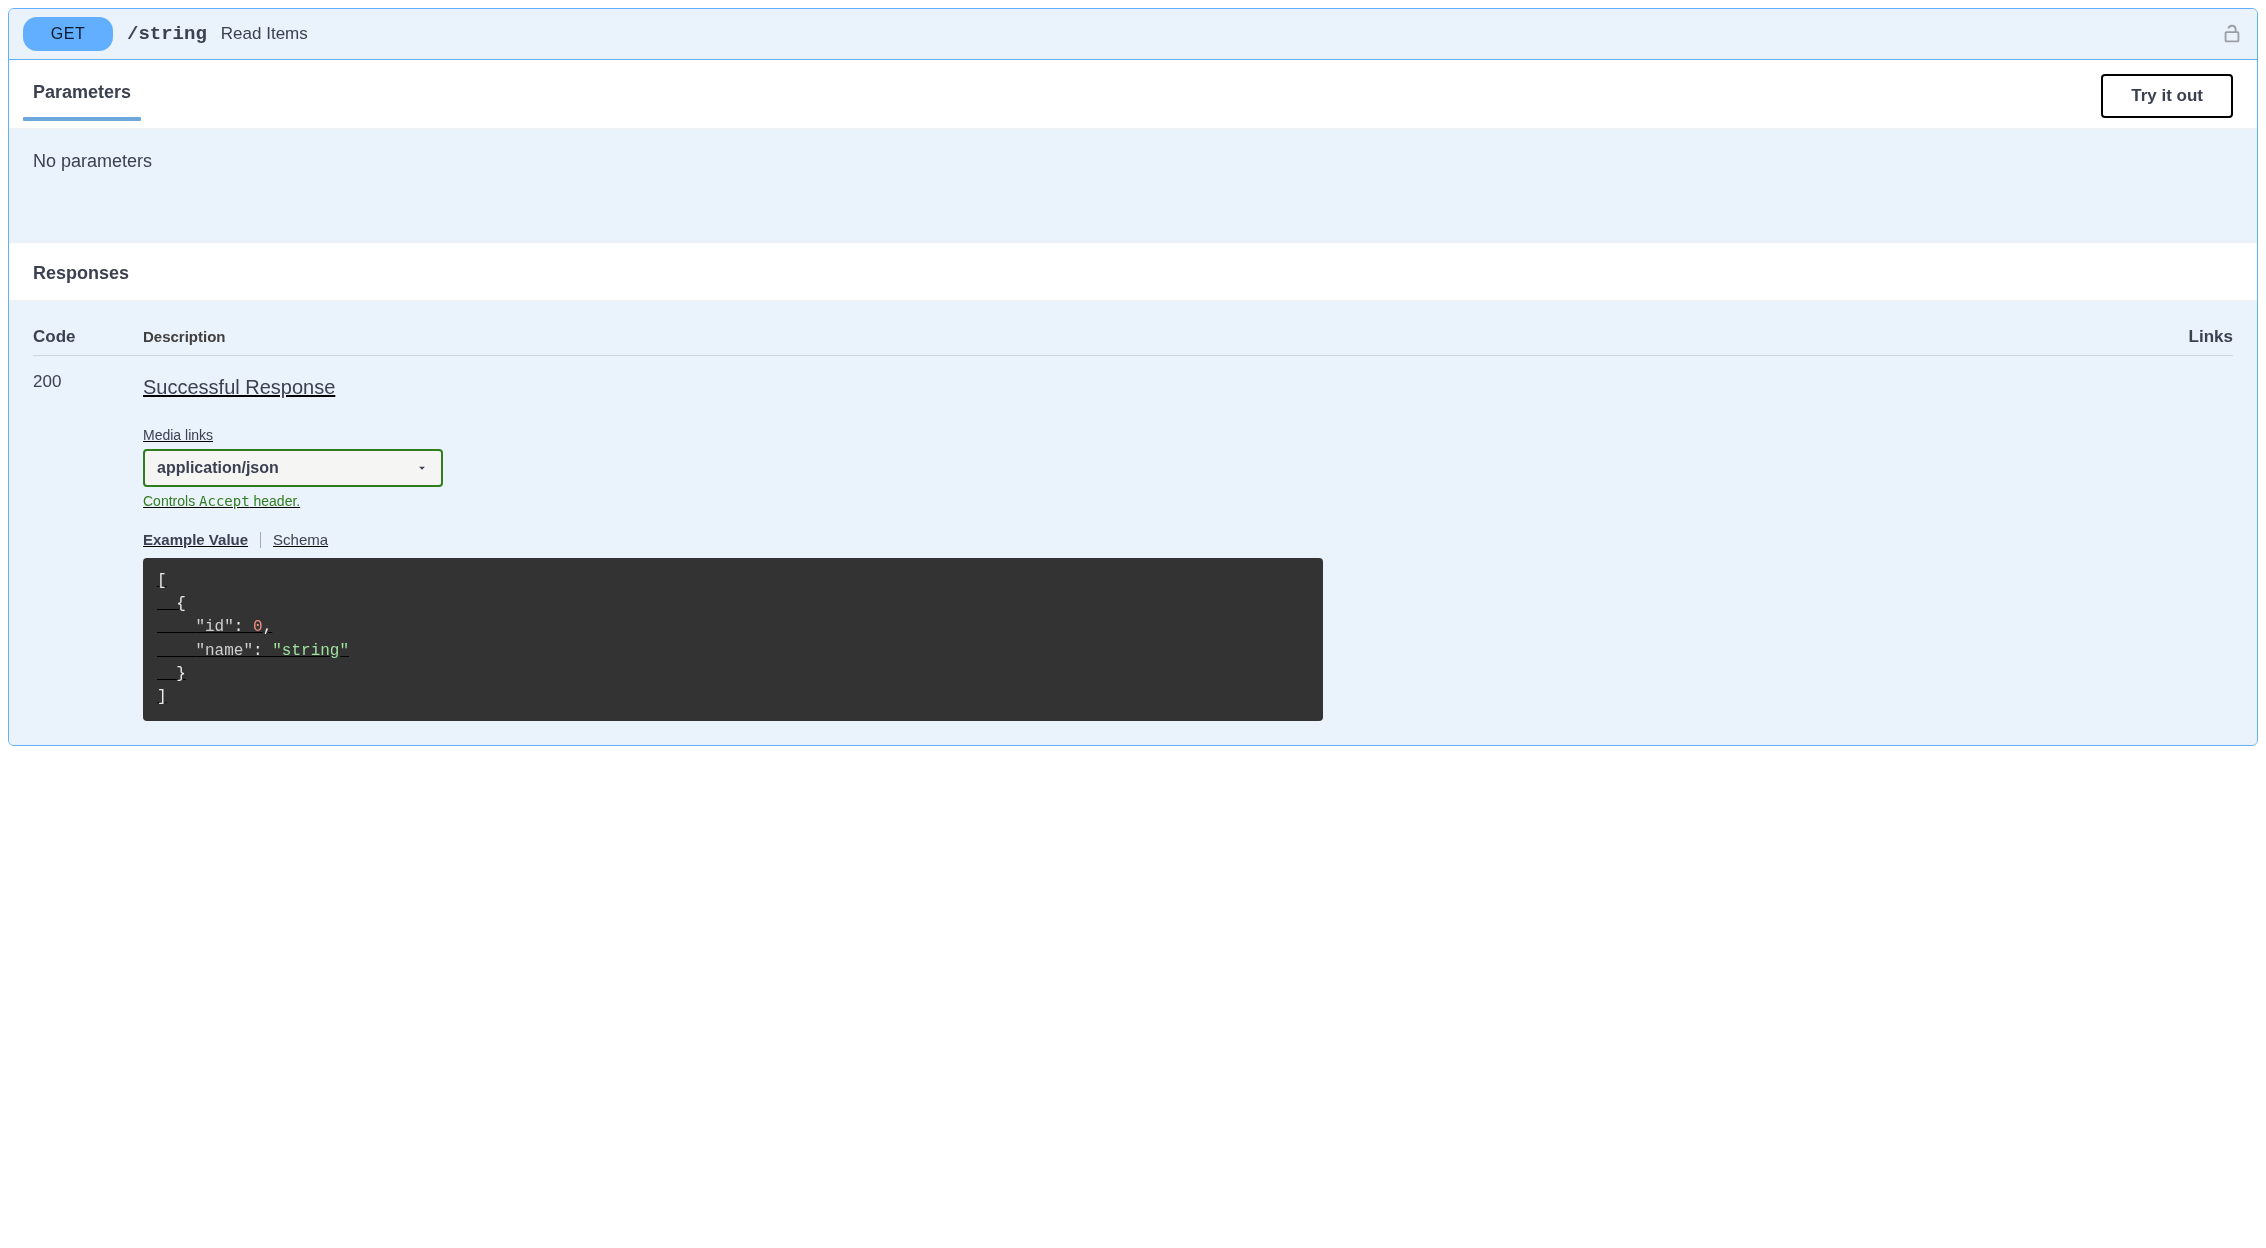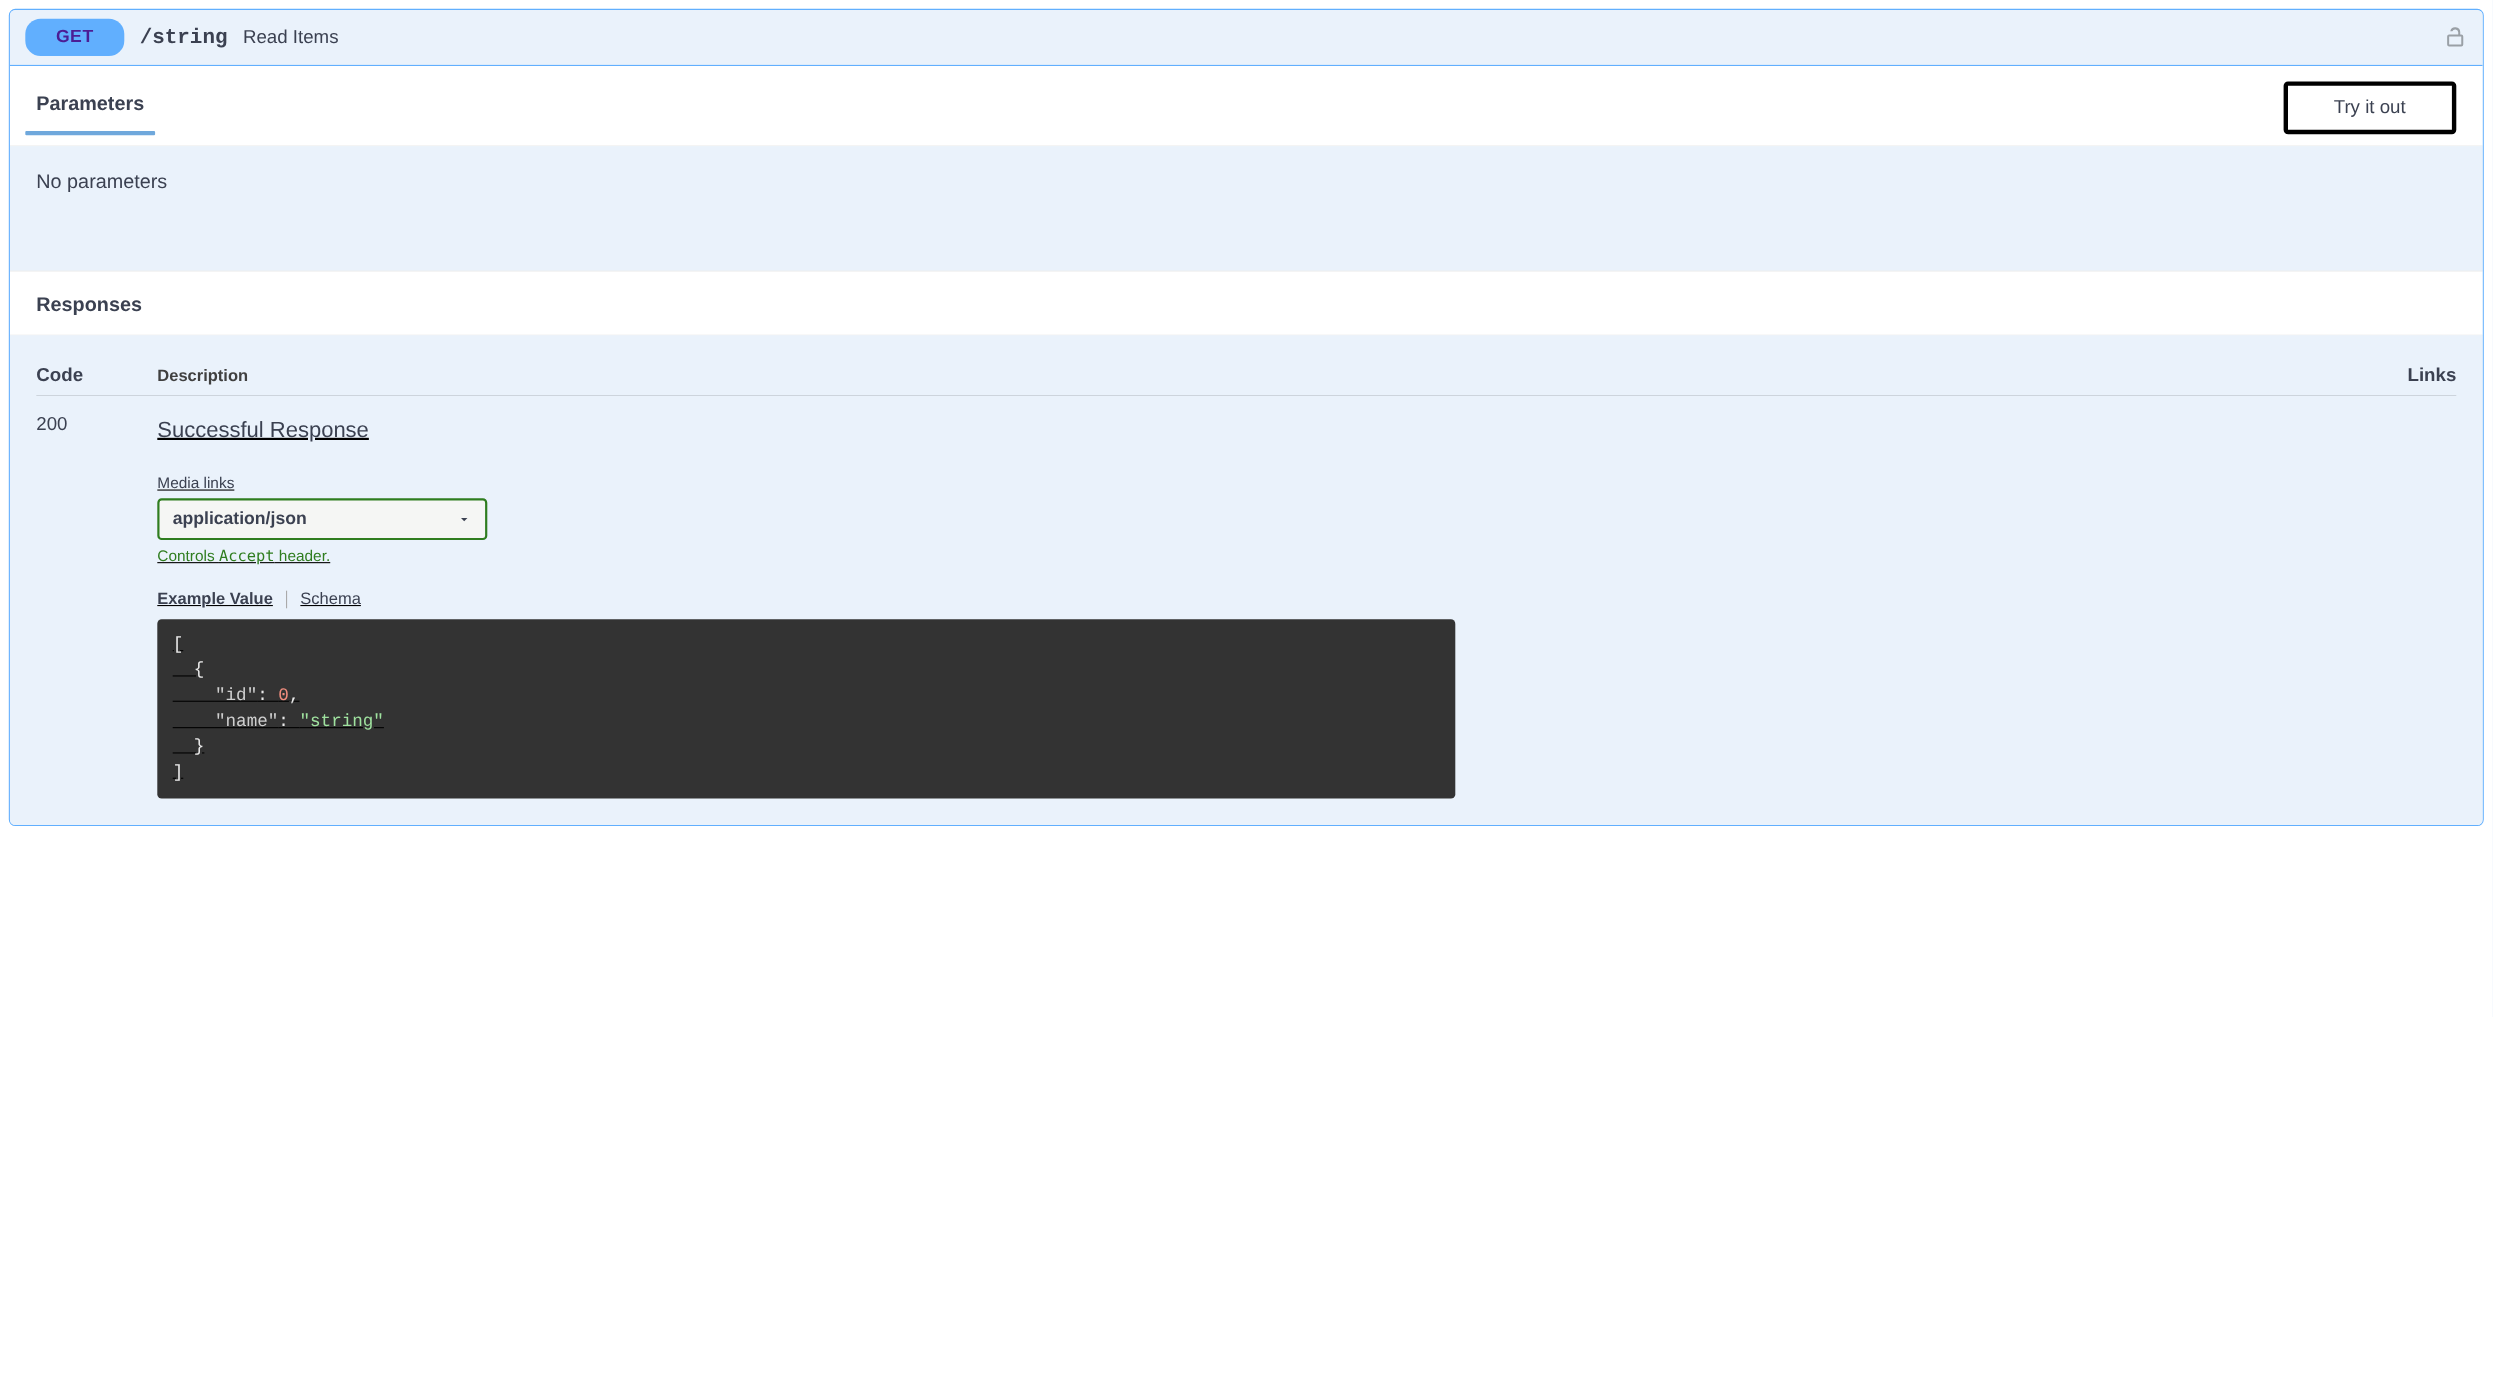--- a/index.html
+++ b/index.html
@@ -18,22 +18,22 @@
       display: flex;
       align-items: center;
       padding: 8px 14px;
       background: #eaf2fb;
       border-bottom: 1px solid #61affe;
       cursor: pointer;
       gap: 14px;
     }
     .method-badge {
       background: #61affe;
-      color: #4c1d95;
-      font-weight: 700;
+      color: #0f172a;
+      font-weight: 400;
       font-size: 16px;
       padding: 8px 0;
       width: 90px;
       text-align: center;
       border-radius: 14px;
       letter-spacing: 0.5px;
     }
     .path {
       font-family: "SFMono-Regular", Consolas, "Liberation Mono", Menlo, monospace;
       font-weight: 700;
@@ -72,25 +72,25 @@
       position: absolute;
       left: -10px;
       right: -10px;
       bottom: -10px;
       height: 4px;
       background: #6fa8dc;
       border-radius: 1px;
     }
     .try-btn {
       background: #fff;
-      border: 4px solid #000000;
+      border: 2px solid #000000;
       border-radius: 4px;
-      padding: 10px 42px;
+      padding: 10px 28px;
       font-size: 17px;
-      font-weight: 400;
+      font-weight: 700;
       color: #3b4151;
       cursor: pointer;
     }
     .no-params {
       padding: 22px 24px 70px 24px;
       font-size: 18px;
       color: #3b4151;
       background: #eaf2fb;
     }
     .responses-header {

